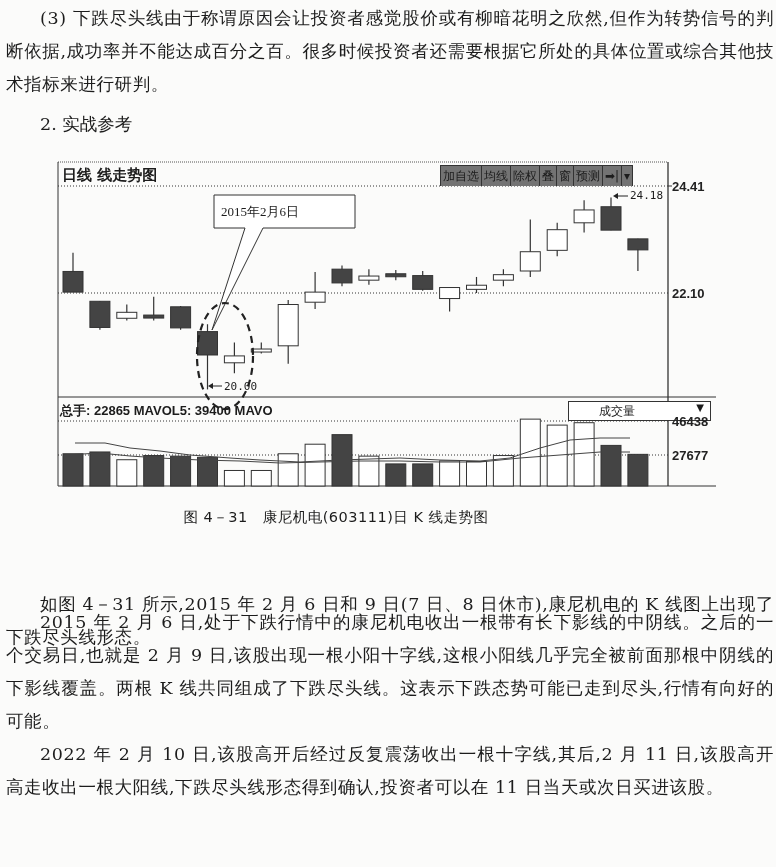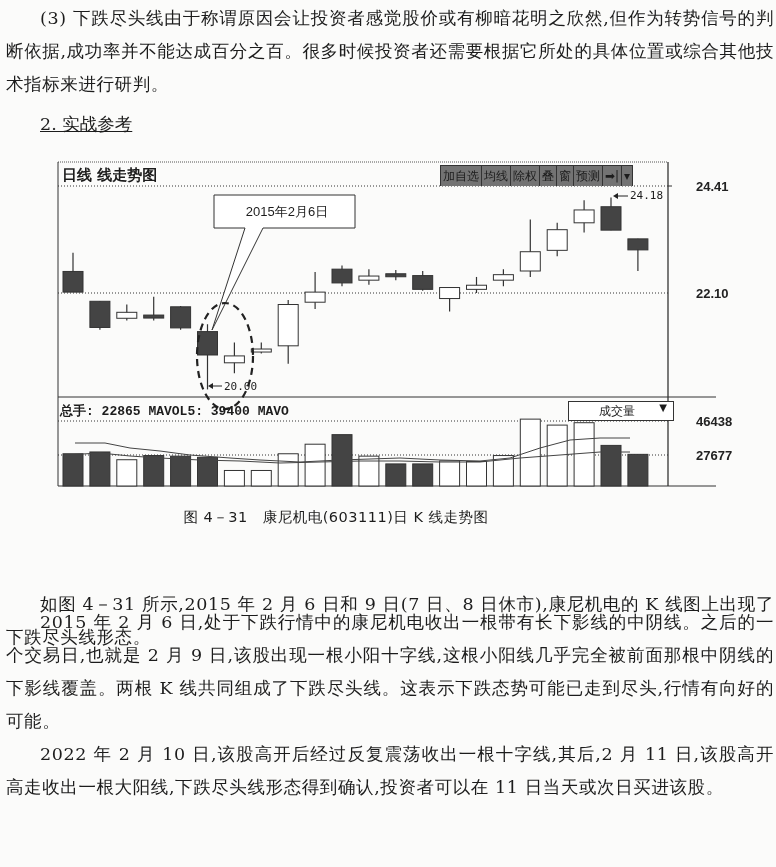--- a/index.html
+++ b/index.html
@@ -1,35 +1,35 @@
 <!DOCTYPE html>
 <html><head>
 <meta charset="utf-8">
 <style>
   html, body { margin:0; padding:0; }
   body { width:776px; height:867px; background:#fbfbfa; position:relative; overflow:hidden;
          font-family:"DejaVu Serif","Liberation Serif",serif; color:#1c1c1c; }
   .para { position:absolute; left:6px; width:768px; font-size:17.5px; line-height:33px; letter-spacing:0.6px; text-align:justify; }
   .indent { text-indent:34px; }
-  .heading { position:absolute; left:40px; font-size:17.5px;text-decoration:underline; }
+  .heading { position:absolute; left:40px; font-size:17.5px; }
   .caption { position:absolute; left:0; width:672px; top:508px; text-align:center;
              font-family:"DejaVu Sans","Liberation Sans",sans-serif; font-size:14.5px; letter-spacing:0.5px; }
   .axis-label { position:absolute; left:672px; font-family:"Liberation Sans","DejaVu Sans",sans-serif;
-                font-weight:bold; font-size:13px; color:#222;margin-left:24px; }
+                font-weight:bold; font-size:13px; color:#222; }
   .toolbar { position:absolute; top:165px; left:440px; display:flex; height:21px; }
   .tb-btn { border:1px solid #333; border-bottom:none; font-family:"DejaVu Sans",sans-serif; font-size:12px;
             padding:0 2px; line-height:20px; background:#737373; margin-right:-1px; }
   .chart-title { position:absolute; left:62px; top:166px; font-family:"DejaVu Sans",sans-serif;
                  font-weight:bold; font-size:15px; }
-  .vol-legend { position:absolute; left:60px; top:402px; font-family:Liberation Mono, monospace;
+  .vol-legend { position:absolute; left:60px; top:402px; font-family:Liberation Sans, sans-serif;
                 font-weight:bold; font-size:13px; }
   .vol-select { position:absolute; left:568px; top:401px; width:104px; height:18px; border:1px solid #333;
-                font-family:"DejaVu Sans",sans-serif; font-size:12px; background:#fff; }
-  .callout-text { position:absolute; left:221px; top:203px; width:132px; text-align:center;
-                  font-family:Liberation Sans, sans-serif; font-size:13px; }
+                font-family:"DejaVu Sans",sans-serif; font-size:12px; background:#fff;padding-left:37px; }
+  .callout-text { position:absolute; left:221px; top:203px; width:132px; 
+                  font-family:Liberation Serif, serif; font-size:13px; }
   .price-note { position:absolute; font-family:"DejaVu Sans Mono",monospace; font-size:11px;text-align:right; }
 </style>
 </head>
 <body>
 
 <div class="para indent" style="top:2px;">(3) 下跌尽头线由于称谓原因会让投资者感觉股价或有柳暗花明之欣然,但作为转势信号的判断依据,成功率并不能达成百分之百。很多时候投资者还需要根据它所处的具体位置或综合其他技术指标来进行研判。</div>
 <div class="heading" style="top:112px;">2. 实战参考</div>
 
 <svg id="chart-svg" style="position:absolute;left:0;top:0;" width="776" height="500">
 

